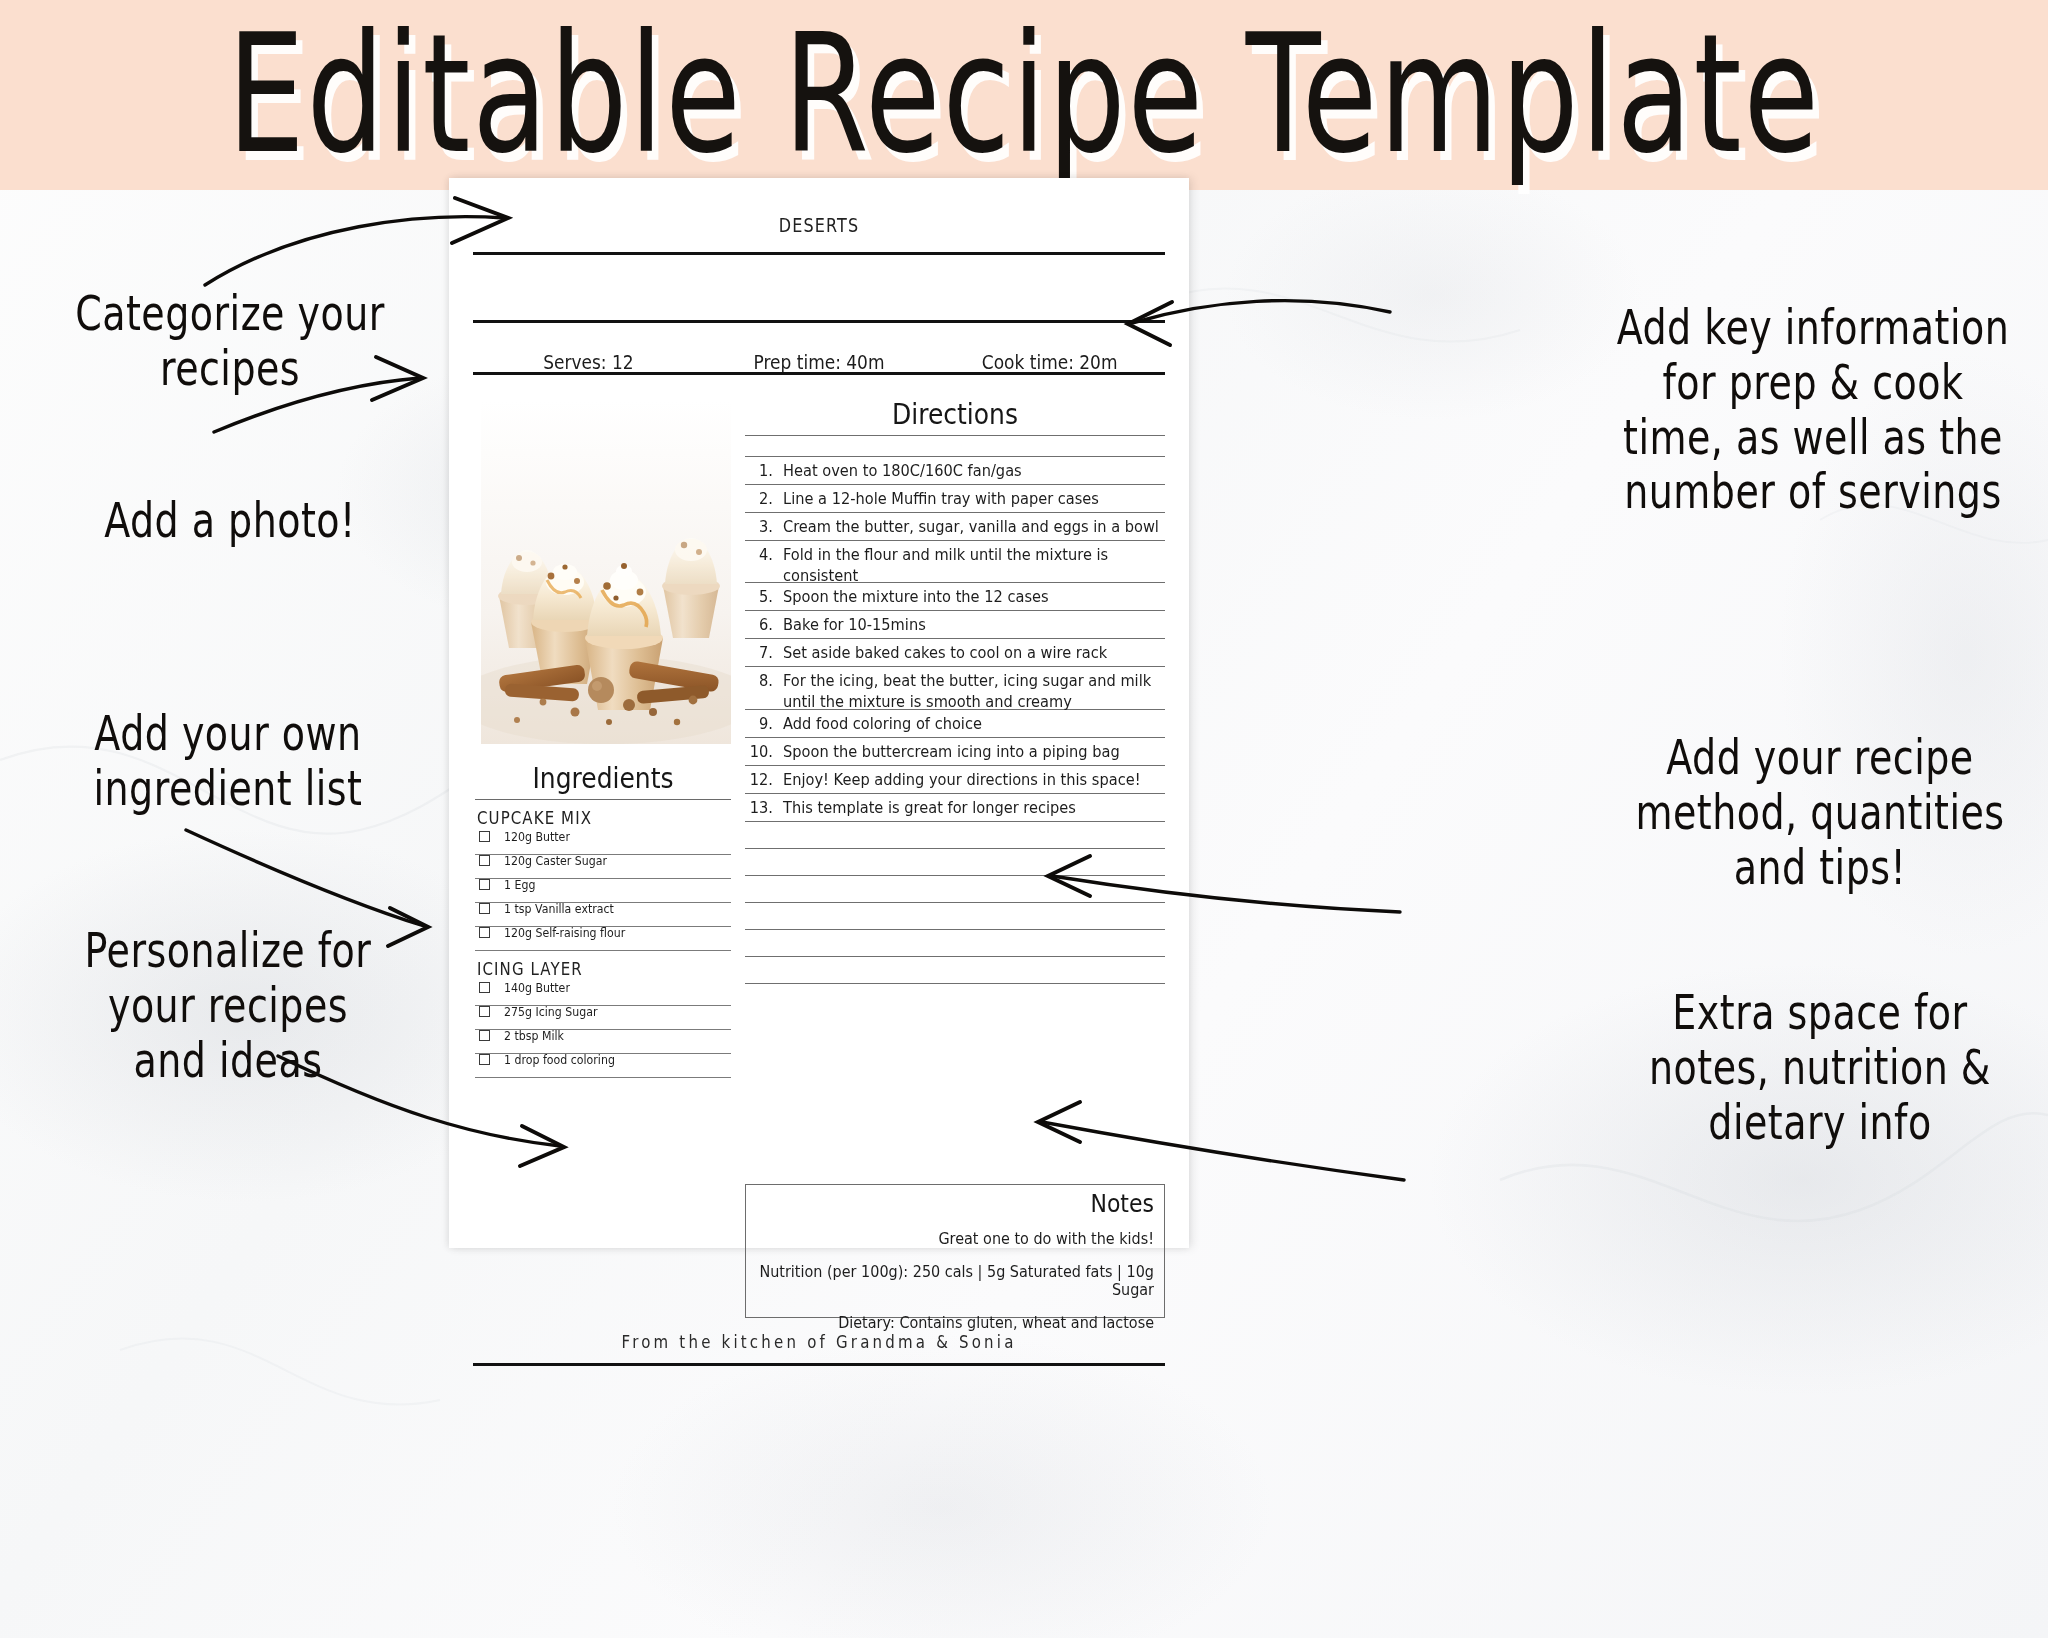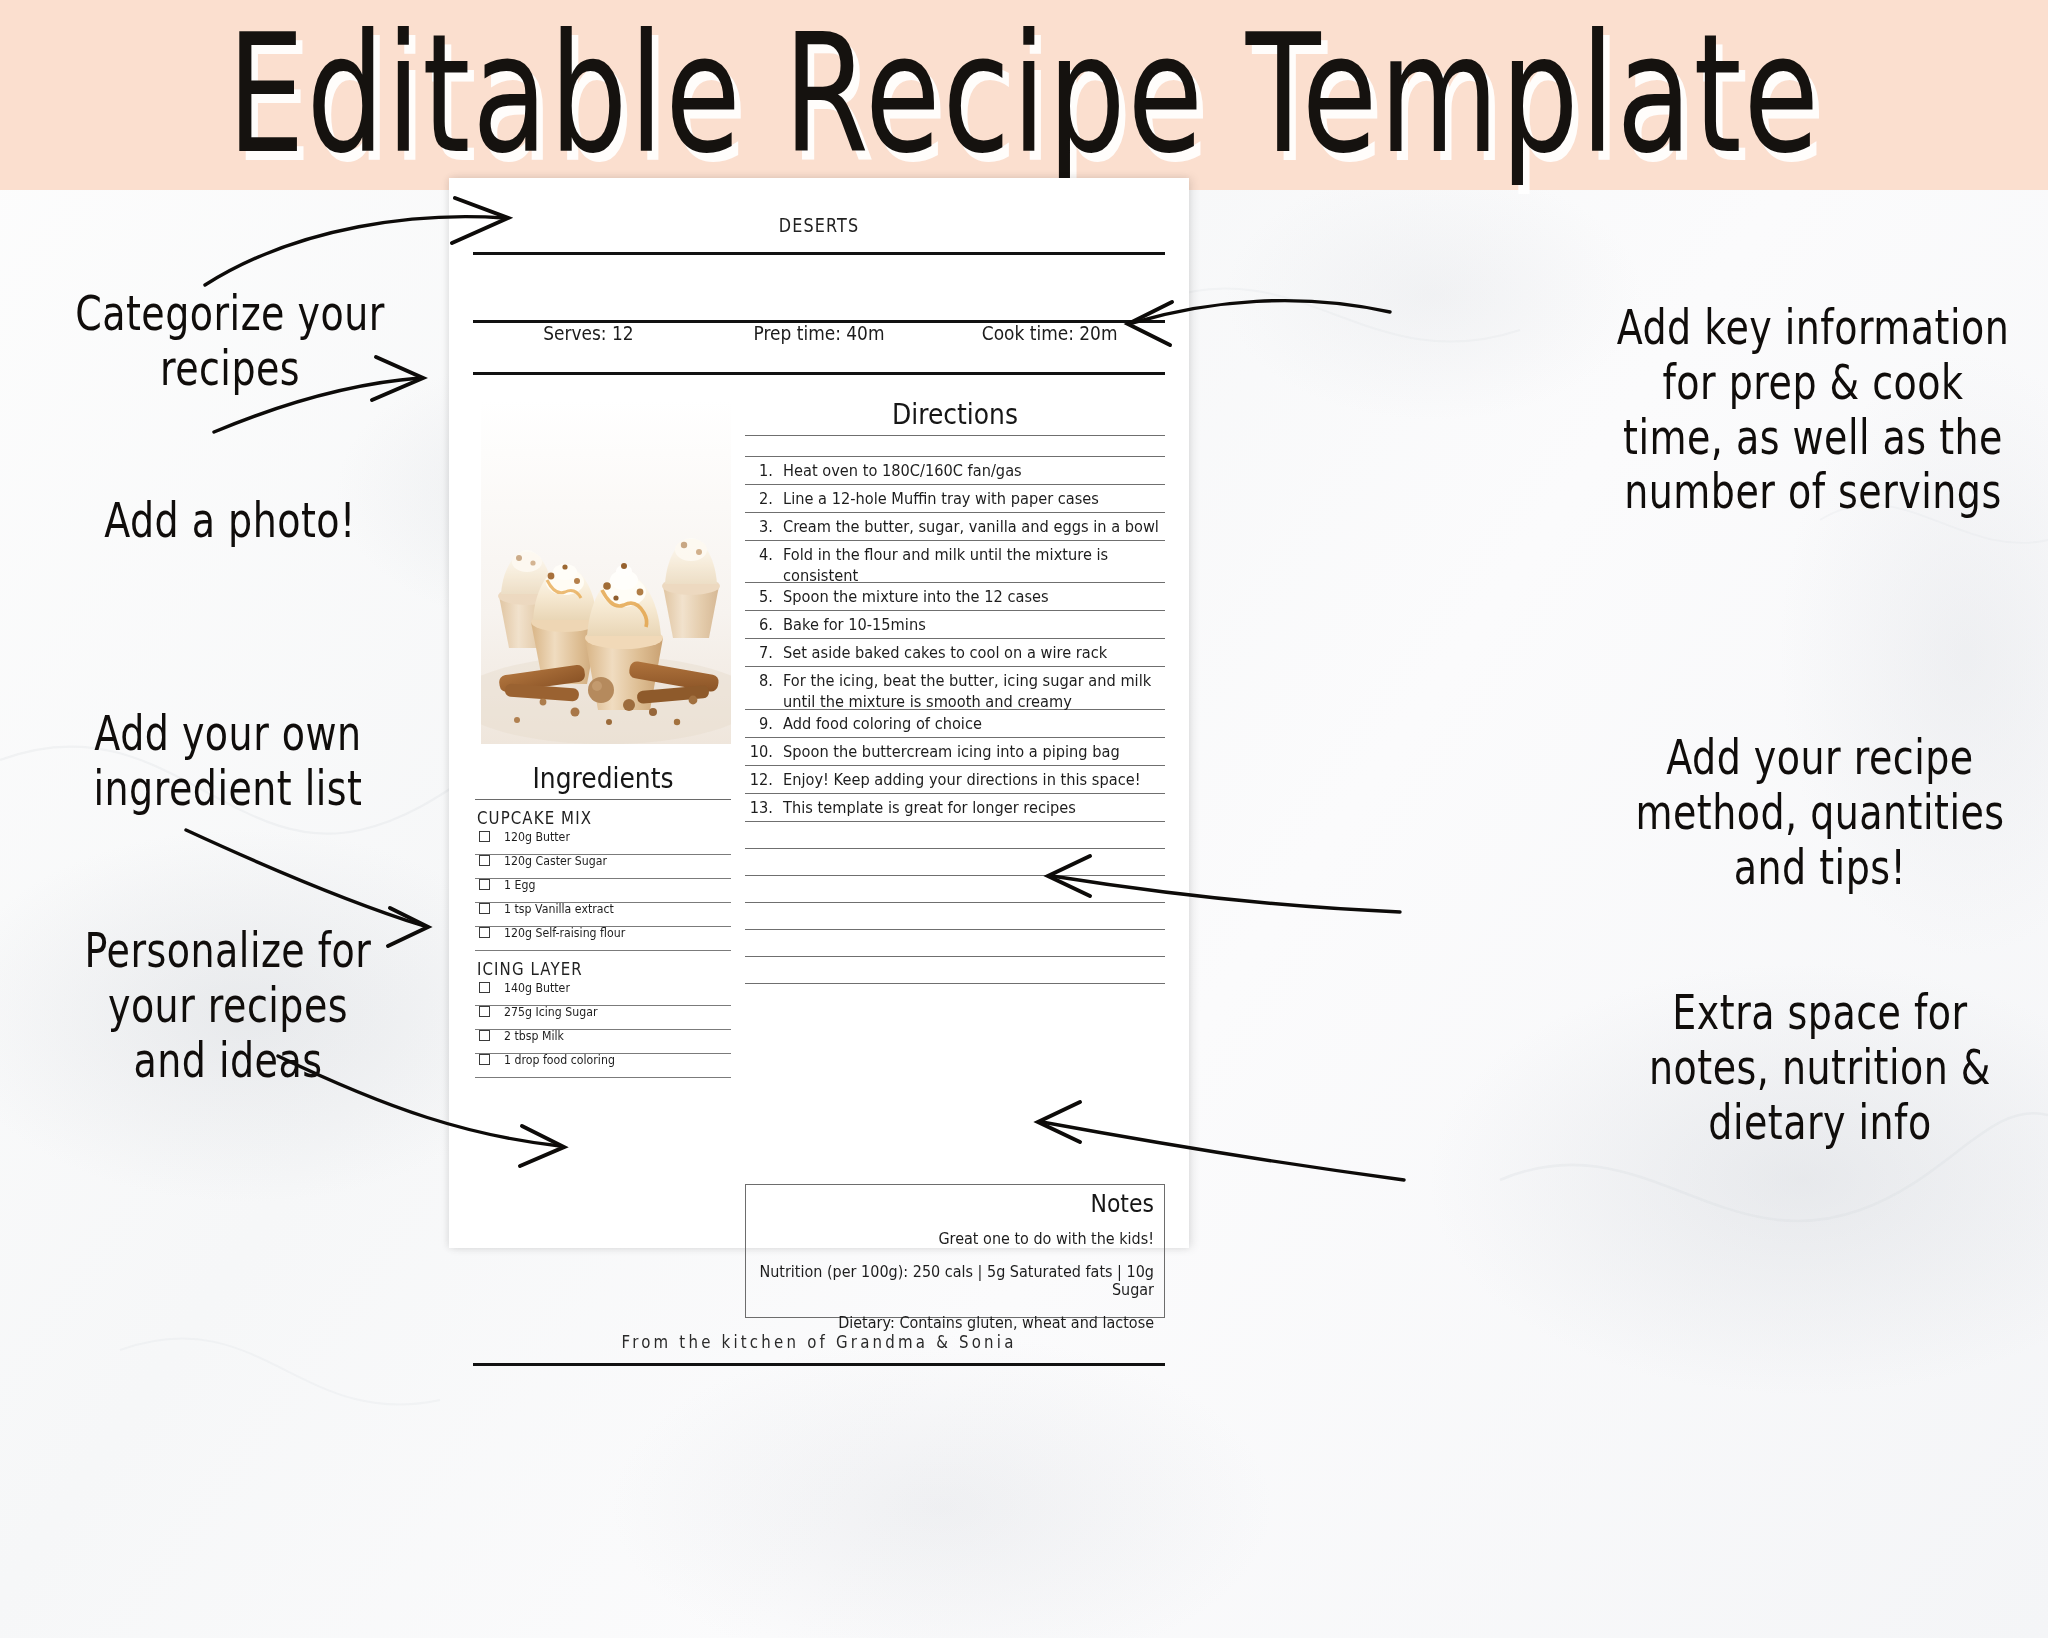--- a/index.html
+++ b/index.html
@@ -134,21 +134,21 @@
     transform: scaleY(1.14) scaleX(.98);
   }
 
   
   .meta-row {
     position: absolute;
     left: 0; right: 0;
     top: 145px;
     height: 49px;
     display: flex;
-    align-items: flex-start;
+    align-items: flex-end;
   }
   .meta-cell {
     flex: 1 1 0;
     text-align: center;
     font-size: 17px;
     color: #1c1c1c;
     transform: scaleY(1.16);
   }
 
   

